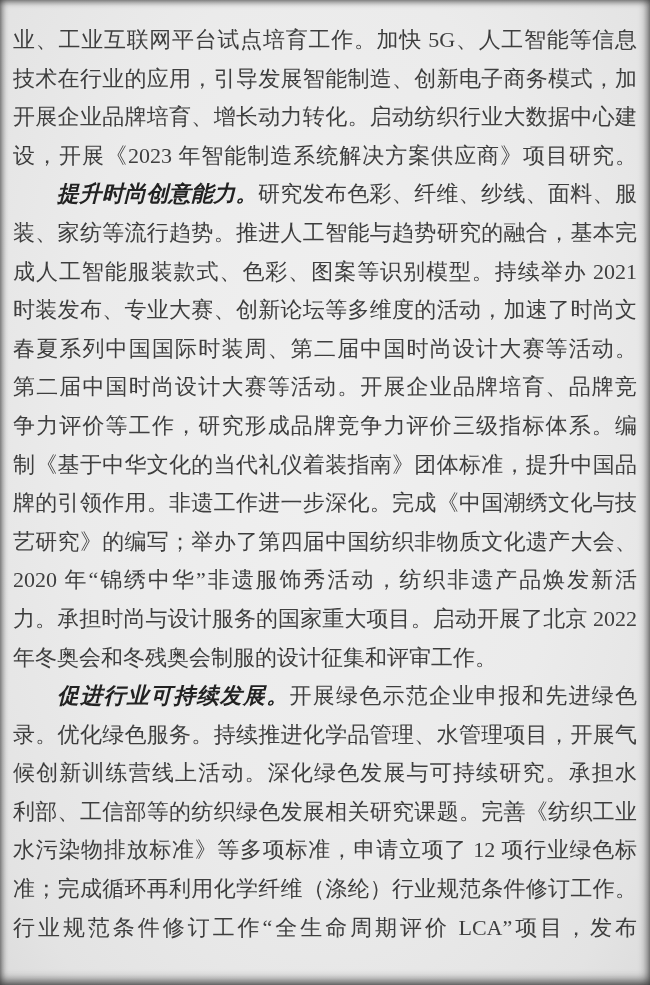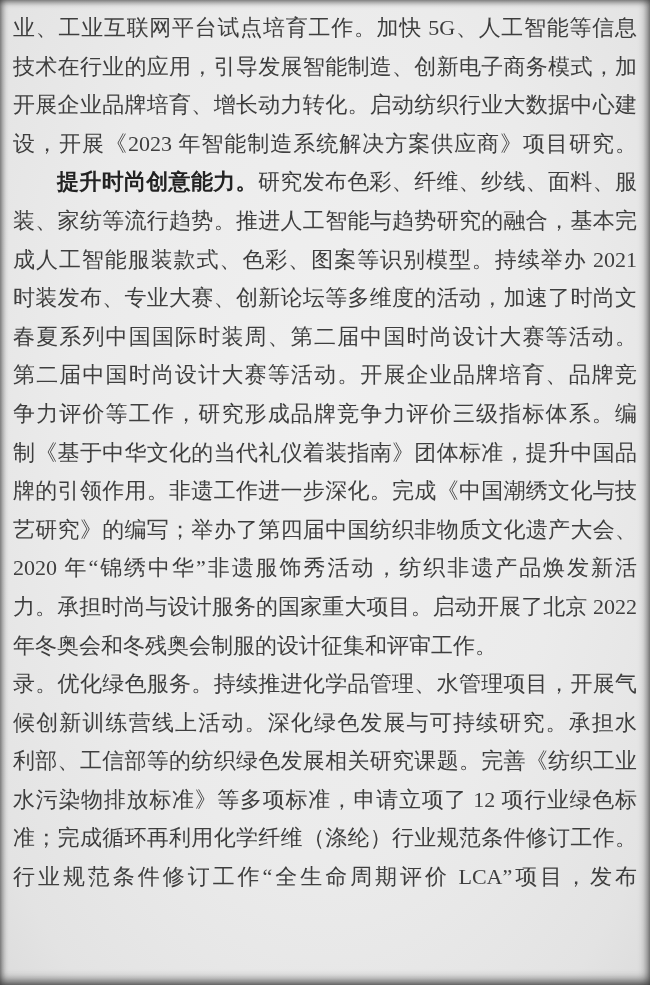--- a/index.html
+++ b/index.html
@@ -26,37 +26,38 @@
     position:absolute;inset:0;
     pointer-events:none;
     box-shadow:
       inset 0 4px 6px -2px rgba(45,45,45,.55),
       inset 4px 0 6px -2px rgba(45,45,45,.50),
       inset -6px 0 8px -3px rgba(45,45,45,.55),
       inset 0 -8px 10px -3px rgba(40,40,40,.65);
   }
   .text-block{
     position:absolute;
-    left:13px;right:13px;top:9px;
+    left:13px;right:13px;top:21px;
   }
   .line{
     font-size:22px;
     height:38.6px;
     line-height:38.6px;
     text-align:justify;
     text-align-last:justify;
     white-space:nowrap;
     letter-spacing:0;
   }
   .line.indent{ text-indent:44px; }
   .line.para-end{ text-align-last:left; }
   .lead{
     font-family:"Liberation Sans","DejaVu Sans",sans-serif;
     font-weight:bold;
     color:var(--ink-bold);
+    font-style:italic;
   }
 </style>
 </head>
 <body>
 
 <div class="page">
   <div class="text-block">
     <div class="line"><span>业、工业互联网平台试点培育工作。加快 5G、人工智能等信息</span></div>
     <div class="line"><span>技术在行业的应用，引导发展智能制造、创新电子商务模式，加</span></div>
     <div class="line"><span>开展企业品牌培育、增长动力转化。启动纺织行业大数据中心建</span></div>
@@ -67,20 +68,21 @@
     <div class="line"><span>时装发布、专业大赛、创新论坛等多维度的活动，加速了时尚文</span></div>
     <div class="line"><span>春夏系列中国国际时装周、第二届中国时尚设计大赛等活动。</span></div>
     <div class="line"><span>第二届中国时尚设计大赛等活动。开展企业品牌培育、品牌竞</span></div>
     <div class="line"><span>争力评价等工作，研究形成品牌竞争力评价三级指标体系。编</span></div>
     <div class="line"><span>制《基于中华文化的当代礼仪着装指南》团体标准，提升中国品</span></div>
     <div class="line"><span>牌的引领作用。非遗工作进一步深化。完成《中国潮绣文化与技</span></div>
     <div class="line"><span>艺研究》的编写；举办了第四届中国纺织非物质文化遗产大会、</span></div>
     <div class="line"><span>2020 年“锦绣中华”非遗服饰秀活动，纺织非遗产品焕发新活</span></div>
     <div class="line"><span>力。承担时尚与设计服务的国家重大项目。启动开展了北京 2022</span></div>
     <div class="line para-end"><span>年冬奥会和冬残奥会制服的设计征集和评审工作。</span></div>
+    <div class="line indent"><span class="lead">促进行业可持续发展。</span><span>开展绿色示范企业申报和先进绿色</span></div>
     <div class="line"><span>录。优化绿色服务。持续推进化学品管理、水管理项目，开展气</span></div>
     <div class="line"><span>候创新训练营线上活动。深化绿色发展与可持续研究。承担水</span></div>
     <div class="line"><span>利部、工信部等的纺织绿色发展相关研究课题。完善《纺织工业</span></div>
     <div class="line"><span>水污染物排放标准》等多项标准，申请立项了 12 项行业绿色标</span></div>
     <div class="line"><span>准；完成循环再利用化学纤维（涤纶）行业规范条件修订工作。</span></div>
     <div class="line"><span>行业规范条件修订工作“全生命周期评价 LCA”项目，发布</span></div>
   </div>
 </div>
 
 </body></html>

